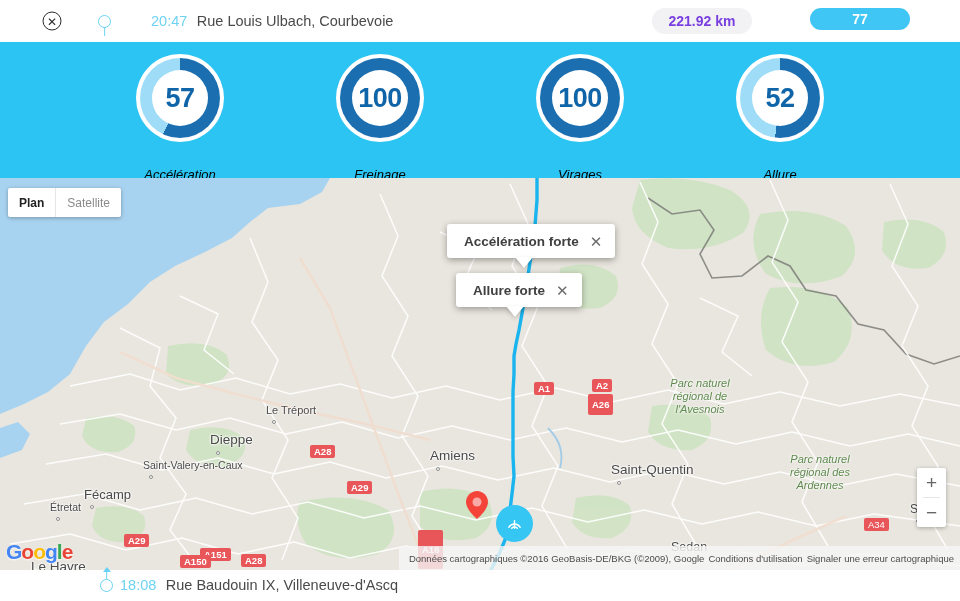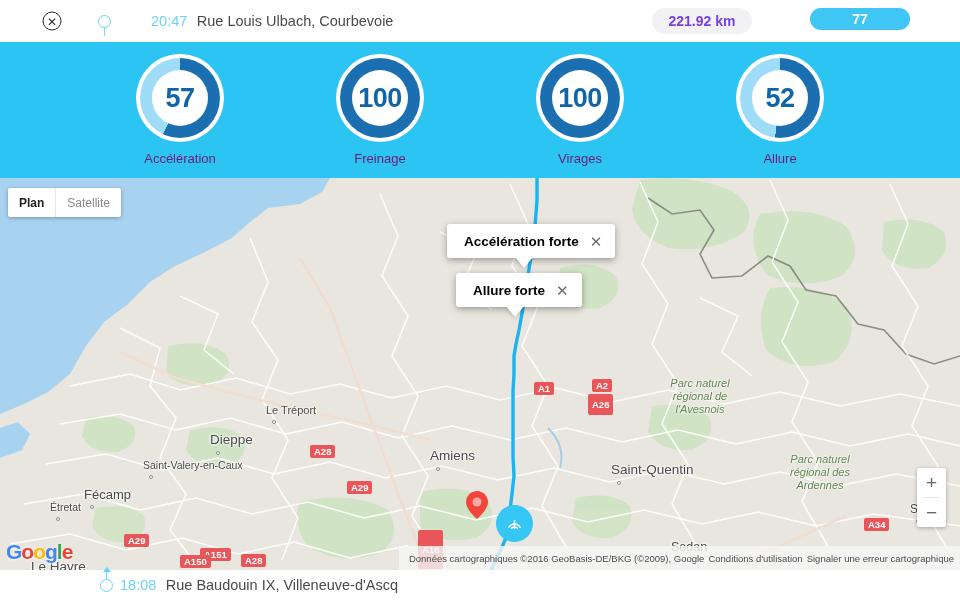--- a/index.html
+++ b/index.html
@@ -83,21 +83,21 @@
   }
   .gauge .hole {
     position:absolute; left:16px; top:16px; width:56px; height:56px;
     border-radius:50%; background:#ffffff;
     display:flex; align-items:center; justify-content:center;
   }
   .gauge .val {
     position:relative; z-index:3; color:#1065a8;
     font-size:27px; font-weight:bold; letter-spacing:-0.5px;
   }
-  .gauge-label { margin-top:9px; color:#701a75; font-size:13px; }
+  .gauge-label { margin-top:25px; color:#000000; font-size:13px;font-style:italic; }
 
   
   .map {
     position:absolute; left:0; top:178px; width:960px; height:392px;
     background:#e8e6e1; overflow:hidden;
   }
   .map svg.basemap { position:absolute; left:0; top:0; }
 
   .maptype {
     position:absolute; left:8px; top:10px; height:29px;
@@ -109,21 +109,21 @@
   .maptype .mt-active { color:#222; font-weight:bold; }
   .maptype .mt-idle { color:#8a8a8a; border-left:1px solid #e6e6e6; }
 
   .infowin {
     position:absolute; z-index:60;
     background:#ffffff; border-radius:3px;
     box-shadow:0 2px 7px rgba(0,0,0,.35);
     height:34px; display:flex; align-items:center;
     padding:0 13px 0 17px; white-space:nowrap;
   }
-  .infowin .iw-txt { font-size:13.5px; color:#000000; font-weight:bold; }
+  .infowin .iw-txt { font-size:13.5px; color:#404040; font-weight:bold; }
   .infowin .iw-x {
     margin-left:11px; color:#6b6b6b; font-size:15px; cursor:pointer; line-height:1;
   }
   .infowin .tail {
     position:absolute; top:33px; width:0;height:0;
     border-left:9px solid transparent; border-right:9px solid transparent;
     border-top:11px solid #ffffff;
     filter:drop-shadow(0 2px 2px rgba(0,0,0,.18));
   }
 
@@ -325,21 +325,21 @@
         <div style="position: absolute; z-index: 20; left: 592px; top: 201px; font-size: 9.5px; color: rgb(255, 255, 255); background: rgb(232, 86, 90); border-radius: 2px; padding: 1px 4px; font-weight: bold; line-height: 11px; white-space: nowrap;">A2</div>
         <div style="position: absolute; z-index: 20; left: 588px; top: 216px; font-size: 9.5px; color: rgb(255, 255, 255); background: rgb(232, 86, 90); border-radius: 2px; padding: 5px 4px; font-weight: bold; line-height: 11px; white-space: nowrap;">A26</div>
         <div style="position: absolute; z-index: 20; left: 534px; top: 204px; font-size: 9.5px; color: rgb(255, 255, 255); background: rgb(232, 86, 90); border-radius: 2px; padding: 1px 4px; font-weight: bold; line-height: 11px; white-space: nowrap;">A1</div>
         <div style="position: absolute; z-index: 20; left: 310px; top: 267px; font-size: 9.5px; color: rgb(255, 255, 255); background: rgb(232, 86, 90); border-radius: 2px; padding: 1px 4px; font-weight: bold; line-height: 11px; white-space: nowrap;">A28</div>
         <div style="position: absolute; z-index: 20; left: 347px; top: 303px; font-size: 9.5px; color: rgb(255, 255, 255); background: rgb(232, 86, 90); border-radius: 2px; padding: 1px 4px; font-weight: bold; line-height: 11px; white-space: nowrap;">A29</div>
         <div style="position: absolute; z-index: 20; left: 124px; top: 356px; font-size: 9.5px; color: rgb(255, 255, 255); background: rgb(232, 86, 90); border-radius: 2px; padding: 1px 4px; font-weight: bold; line-height: 11px; white-space: nowrap;">A29</div>
         <div style="position: absolute; z-index: 20; left: 200px; top: 362px; font-size: 9.5px; color: rgb(255, 255, 255); background: rgb(232, 86, 90); border-radius: 2px; padding: 1px 4px; font-weight: bold; line-height: 11px; white-space: nowrap; margin-top: 8px;">A151</div>
         <div style="position: absolute; z-index: 20; left: 180px; top: 377px; font-size: 9.5px; color: rgb(255, 255, 255); background: rgb(232, 86, 90); border-radius: 2px; padding: 1px 4px; font-weight: bold; line-height: 11px; white-space: nowrap;">A150</div>
         <div style="position: absolute; z-index: 20; left: 241px; top: 376px; font-size: 9.5px; color: rgb(255, 255, 255); background: rgb(232, 86, 90); border-radius: 2px; padding: 1px 4px; font-weight: bold; line-height: 11px; white-space: nowrap;">A28</div>
         <div style="position: absolute; z-index: 20; left: 418px; top: 352px; font-size: 9.5px; color: rgb(255, 255, 255); background: rgb(232, 86, 90); border-radius: 2px; padding: 14px 4px; font-weight: bold; line-height: 11px; white-space: nowrap;">A16</div>
-        <div style="position: absolute; z-index: 20; left: 864px; top: 340px; font-size: 9.5px; color: rgb(255, 255, 255); background: rgb(232, 86, 90); border-radius: 2px; padding: 1px 4px; font-weight: bold; line-height: 11px; white-space: nowrap;">A34</div>
+        <div style="position: absolute; z-index: 20; left: 864px; top: 340px; font-size: 9.5px; color: rgb(255, 255, 255); background: rgb(232, 86, 90); border-radius: 2px; padding: 1px 4px; font-weight: normal; line-height: 11px; white-space: nowrap;">A34</div>
       </div>
 
     <div class="mk-circle" style="left:496px; top:327px; width:37px; height:37px; box-shadow:0 0 0 0 rgba(0,0,0,0);">
       <svg width="19" height="19" viewBox="0 0 20 20">
         <g fill="none" stroke="#ffffff" stroke-width="1.5" stroke-linecap="round">
           <path d="M4,14 A7,7 0 0 1 16,14"></path>
           <path d="M7,15 A4.2,4.2 0 0 1 13,15"></path>
           <path d="M10,15 L10,7"></path>
         </g>
       </svg>

